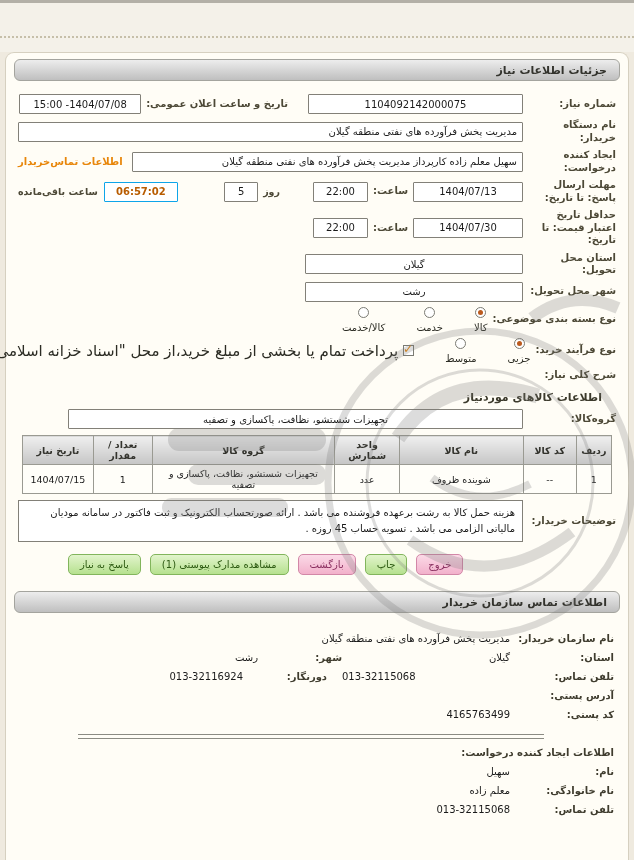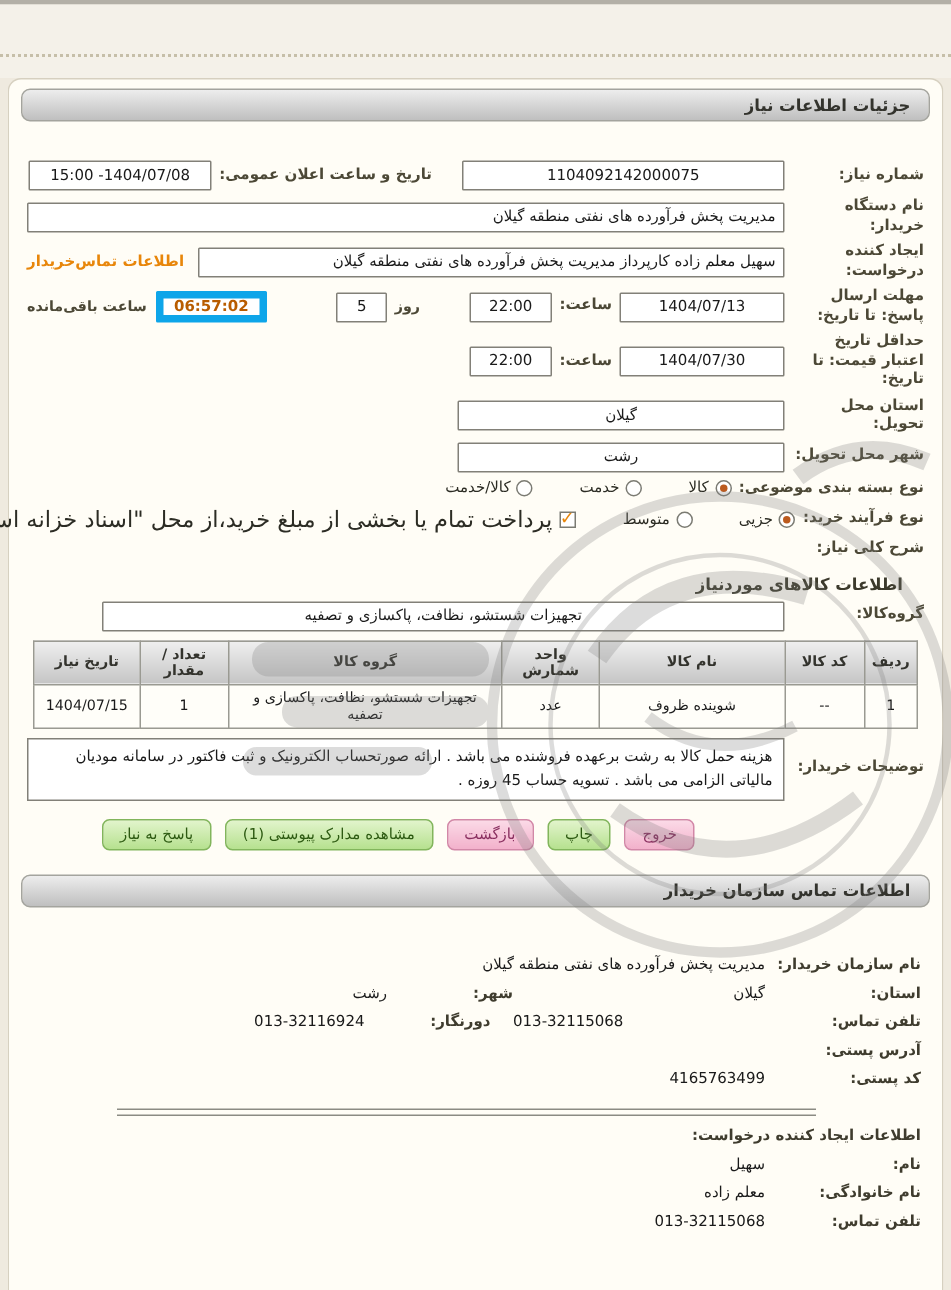--- a/index.html
+++ b/index.html
@@ -15,21 +15,21 @@
   }
   .top-line { height:3px; background:#b3b0a7; }
   .top-strip { height:49px; background:#f4f1e9; position:relative; }
   .dotted { position:absolute; top:33px; left:0; right:0; border-top:2px dotted #c6bfa9; }
   .card {
     position:absolute; top:52px; left:5px; right:5px; bottom:0;
     background:#fffdf6; border:1px solid #d6d0c0; border-bottom:none;
     border-radius:9px 9px 0 0;
   }
   .bar {
-    height:22px; margin:6px 8px 17px 8px;
+    height:22px; margin:6px 8px 4px 8px;
     background:linear-gradient(#ededed,#bfbfbf);
     border:1px solid #a4a49e; border-radius:6px;
     display:flex; align-items:center; padding:0 12px;
     font-weight:bold; font-size:11px; color:#33332d;
   }
   .bar2 { margin-top:16px; }
   .form { padding:4px 12px 0 12px; }
   .row { display:flex; align-items:center; margin:5px 0; gap:5px; }
   .lbl { font-weight:bold; color:#4c4836; font-size:10px; line-height:1.25; width:88px; flex:none; }
   .lbl.auto { width:auto; }
@@ -39,23 +39,23 @@
     padding:0 5px; border-radius:1px; font-size:10px;
   }
   .box.start { justify-content:flex-start; }
   .grow { flex:1; }
   .w215{width:215px} .w120{width:122px} .w110{width:110px}
   .w55{width:55px} .w34{width:34px} .w72{width:74px} .w218{width:218px} .w455{width:455px}
   .ltr{direction:ltr; unicode-bidi:embed;margin-left:15px;}
   .gap-l{margin-left:28px;}
   .link { color:#e8860a; font-weight:bold; font-size:10px; cursor:pointer; white-space:nowrap; margin-right:4px; }
   .left-group { margin-right:auto; display:flex; align-items:center; gap:6px; }
-  .countdown { border:5px solid #0ea5e9; color:#b85c00; font-weight:bold; background:#fff; }
+  .countdown { border:1px solid #0ea5e9; color:#b85c00; font-weight:bold; background:#fff; }
   .small-lbl { font-weight:bold; color:#4c4836; font-size:9.5px; white-space:nowrap; }
-  .radio-item { display:flex; align-items:center; gap:4px; margin-left:26px; cursor:pointer; }
+  .radio-item { display:flex; align-items:center; gap:4px; margin-left:26px; cursor:pointer;flex-direction:column; }
   .radio { width:11px; height:11px; flex:none; border:1px solid #7b7b73; border-radius:50%; background:#fff; position:relative; }
   .radio.sel::after { content:""; position:absolute; inset:2px; border-radius:50%; background:#bb5a1e; }
   .radio-lbl { font-size:10px; color:#2c2c24; }
   .checkbox { width:11px; height:11px; flex:none; border:1px solid #7b7b73; background:#fff; position:relative; cursor:pointer; }
   .checkbox.checked::after { content:"\2713"; position:absolute; top:-4px; right:0px; color:#e8860a; font-size:12px; font-weight:bold; }
   .note-text { font-size:15px; color:#2c2c24; white-space:nowrap; }
   .desc-box { border:1px solid #828078; background:#fff; flex:1; min-height:42px; padding:4px 7px; font-size:10px; line-height:1.6; }
   .goods-heading { font-weight:bold; color:#3c3a2c; font-size:11px; margin:10px 14px 2px 0; }
   table { border-collapse:collapse; width:calc(100% - 8px); margin:6px 4px; }
   th,td { border:1px solid #9a9a92; padding:3px 4px; font-size:9.5px; text-align:center; }

